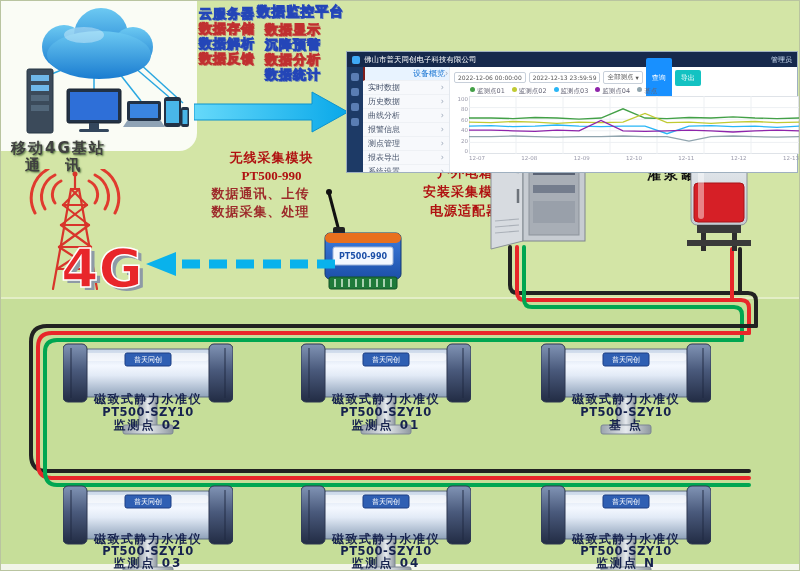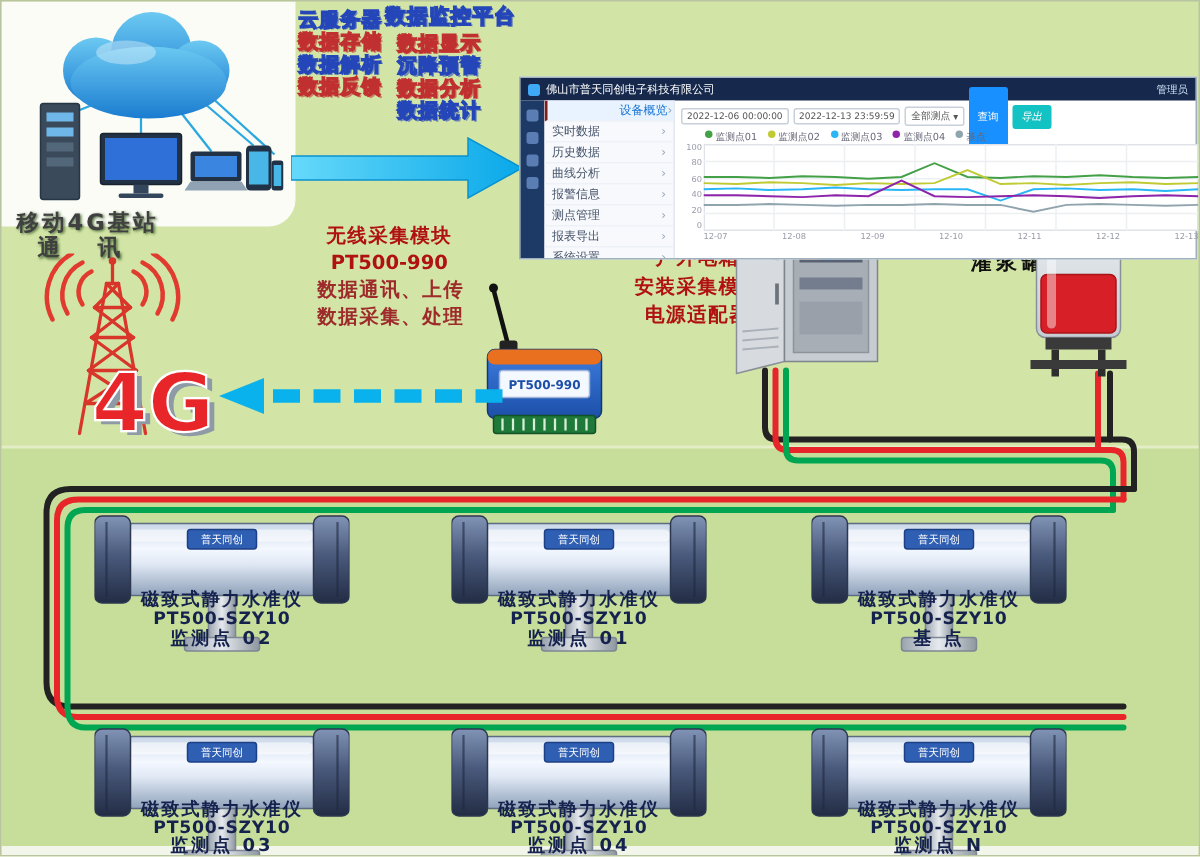--- a/index.html
+++ b/index.html
@@ -15,21 +15,21 @@
   .hollow-red{color:#ffffff;-webkit-text-stroke:1.1px #c03030;text-shadow:1.3px 1.3px 0 rgba(192,48,48,.55);}
 
   .cloud-block{left:198px;top:5px;}
   .platform-title{left:256px;top:3px;font-size:13.5px;}
   .platform-lines{left:264px;top:21px;line-height:17px;}
 
   .g4-label{left:10px;top:139px;color:#404040;font-weight:800;font-size:15px;line-height:17px;letter-spacing:2px;text-shadow:1px 1px 2px #4c6b3a;}
   .g4-label .ln2{letter-spacing:10px;padding-left:14px;}
 
   .red-block{color:#b01111;font-weight:800;font-size:13px;line-height:18px;letter-spacing:1px;text-align:center;}
-  .module-text{left:196px;top:148px;width:125px;}
+  .module-text{left:208px;top:148px;width:125px;font-family:Liberation Serif, serif;}
   .module-text .model{letter-spacing:0;}
   .module-desc{left:192px;top:184px;width:135px;color:#9d2b2b;}
   .powerbox-text{left:414px;top:162px;width:100px;line-height:19px;}
   .tank-label{left:646px;top:165px;color:#101010;font-weight:800;font-size:14px;letter-spacing:3px;}
 
   .sensor{width:170px;height:100px;margin-top:40px;}
   .sensor-label{width:176px;text-align:center;font-weight:800;color:#16224e;}
   .sensor-label .l1{font-size:12px;letter-spacing:1.5px;}
   .sensor-label .l2{font-size:11.5px;letter-spacing:.5px;}
   .sensor-label .l3{font-size:12px;letter-spacing:2px;}
@@ -47,21 +47,21 @@
   .rail-ic{width:8px;height:8px;background:#5a7db3;border-radius:2px;}
   .dash-menu{width:86px;background:#f7f9fc;border-right:1px solid #e3e8ee;overflow:hidden;}
   .menu-item{height:13px;display:flex;align-items:center;justify-content:space-between;padding:0 5px;font-size:8px;color:#46536a;border-bottom:1px solid #eef1f5;white-space:nowrap;}
   .menu-item .chev{color:#9aa7b8;font-size:8px;}
   .menu-item.active{background:#e8f3ff;color:#1673d2;border-left:2px solid #7f1d1d;padding-left:48px;}
   .dash-main{flex:1;display:flex;flex-direction:column;padding:2px 4px;min-width:0;}
   .dash-filters{height:17px;display:flex;align-items:center;gap:3px;}
   .f-input{border:1px solid #c8d0da;border-radius:2px;background:#fff;font-size:6px;color:#555;padding:1px 3px;white-space:nowrap;}
   .f-select{border:1px solid #c8d0da;border-radius:2px;background:#fff;font-size:6.5px;color:#555;padding:1px 3px;display:flex;gap:2px;align-items:center;white-space:nowrap;}
   .f-btn{background:#1890ff;color:#fff;font-size:7px;border-radius:2px;padding:15px 6px;}
-  .f-btn2{background:#13c2c2;color:#fff;font-size:7px;border-radius:2px;padding:3px 6px;font-style:italic;}
+  .f-btn2{background:#13c2c2;color:#fff;font-size:7px;border-radius:2px;padding:3px 6px;}
   .chart-legend{height:10px;display:flex;align-items:center;gap:7px;padding-left:16px;}
   .leg-item{display:flex;gap:2px;font-size:6.5px;color:#667;}
   .leg-dot{width:5px;height:5px;border-radius:50%;display:inline-block;}
   .chart-wrap{position:relative;flex:1;}
   .y-ticks{position:absolute;left:0;top:0;height:58px;width:14px;display:flex;flex-direction:column;justify-content:space-between;font-size:5.5px;color:#99a;text-align:right;}
   #chartSvg{position:absolute;left:15px;top:0;background:#fff;}
   .x-ticks{position:absolute;left:15px;top:59px;width:330px;display:flex;justify-content:space-between;font-size:5.5px;color:#99a;}
 </style>
 </head>
 <body>

